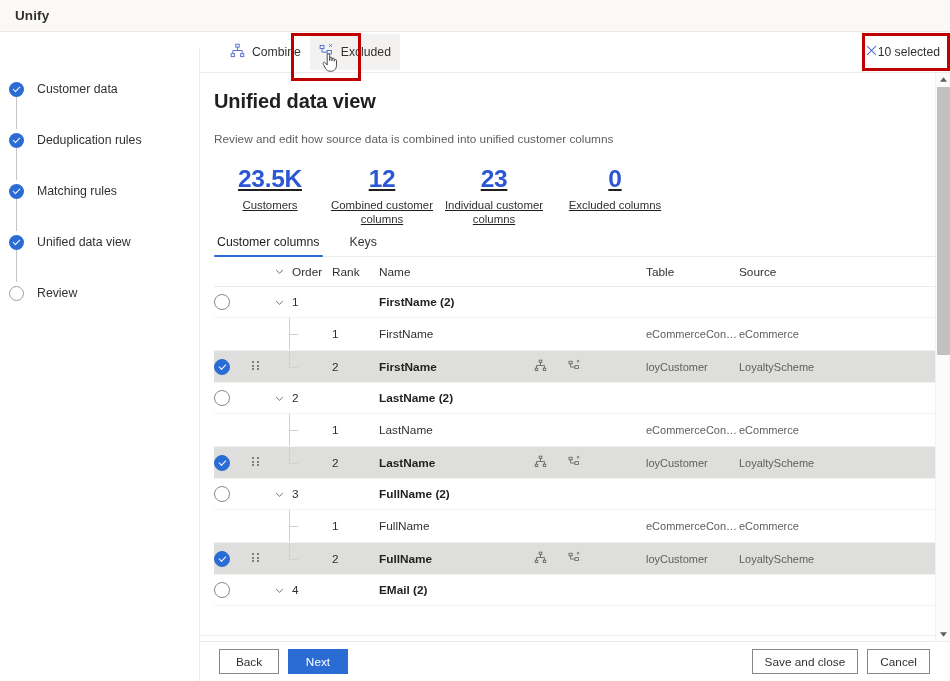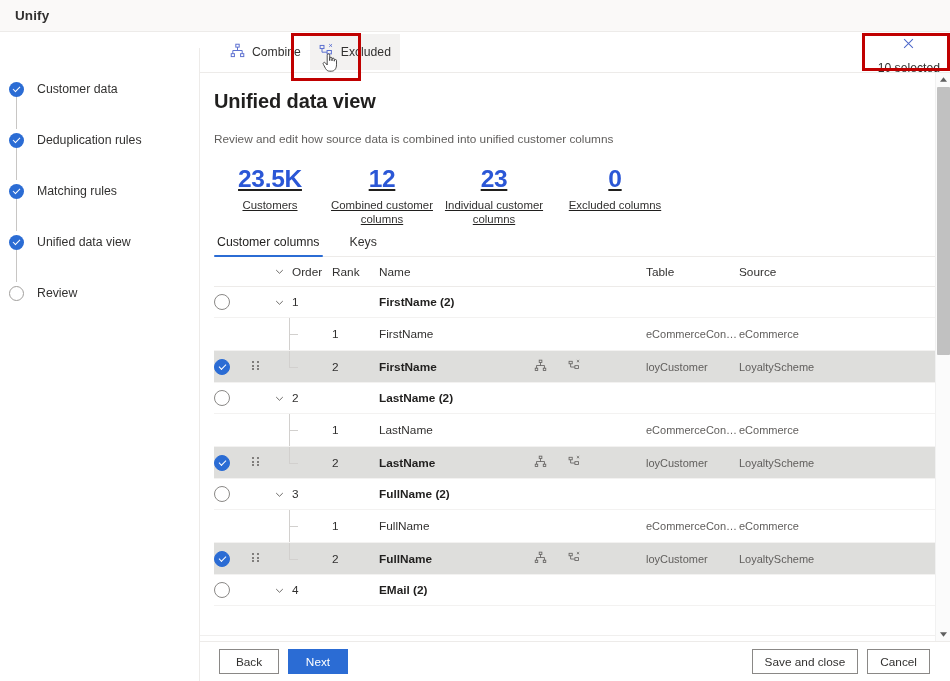--- a/index.html
+++ b/index.html
@@ -74,23 +74,23 @@
     display: flex; align-items: center; gap: 7px;
     height: 36px; padding: 0 9px; cursor: pointer;
     font-size: 12.2px; color: #323130; white-space: nowrap;
     background: transparent; border: none;
     font-family: inherit;
   }
   .cmd-btn.is-hovered { background: #f3f2f1; }
   .cmd-left { display: flex; align-items: center; margin-left: 21px; }
   .cmd-right { margin-left: auto; display: flex; align-items: center; }
   .sel-btn {
-    display: flex; align-items: center; gap: 8px;
+    display: flex; align-items: center; 
     height: 30px; padding: 0 10px; cursor: pointer;
-    font-size: 12.2px; color: #323130; white-space: nowrap; flex-direction: column;
+    font-size: 12.2px; color: #323130; white-space: nowrap;
   }
 
   
   .hl-box {
     position: absolute; border: 3px solid #c00000; pointer-events: none; z-index: 40;
   }
   #hl-exclude { left: 291px; top: 33px; width: 70px; height: 48px; }
   #hl-selected { left: 862px; top: 33px; width: 88px; height: 38px; }
 
   

